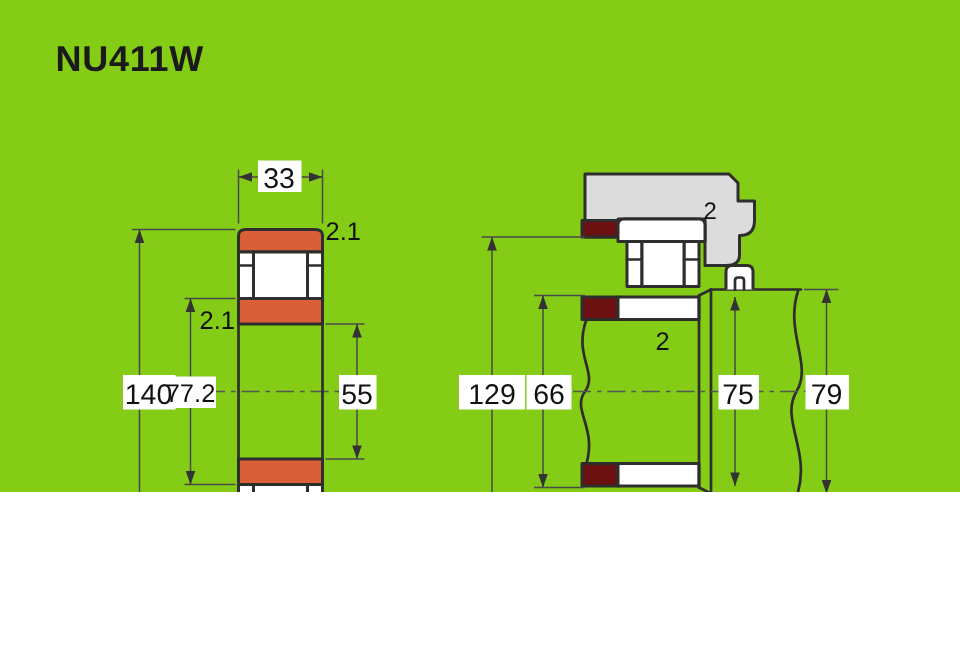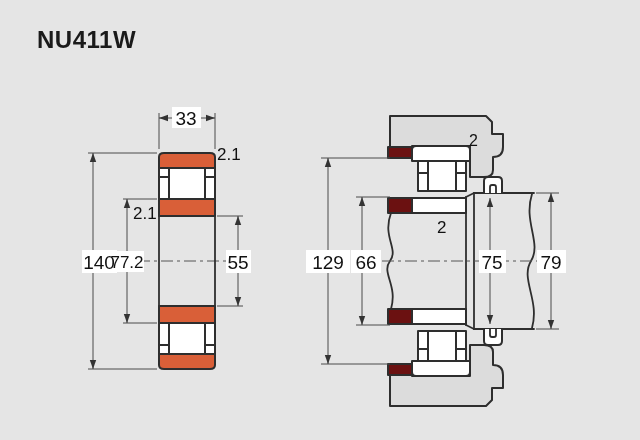--- a/index.html
+++ b/index.html
@@ -1,16 +1,16 @@
 <!DOCTYPE html>
 <html><head>
 <meta charset="utf-8">
 <style>
   html,body{margin:0;padding:0;background:#ffffff;}
-  .stage{position:relative;width:640px;height:440px;background:#e5e5e5;overflow:hidden;
+  .stage{position:relative;width:640px;height:328px;background:#84cc16;overflow:hidden;
          font-family:"Liberation Sans", sans-serif;}
   .title{position:absolute;left:37px;top:26px;font-size:24px;font-weight:600;
          letter-spacing:0.5px;color:#1a1a1a;}
   svg text{font-family:"Liberation Sans", sans-serif;fill:#111;}
   .dimtxt{font-size:19px;}
   .dimtxt-s{font-size:17px;}
   .dimtxt-xs{font-size:16px;}
   .part{stroke:#2e2e2e;stroke-width:2;stroke-linejoin:round;}
   .thin{stroke:#4a4a4a;stroke-width:1;fill:none;}
   .edge{stroke:#2e2e2e;stroke-width:1.8;fill:none;stroke-linecap:round;}

